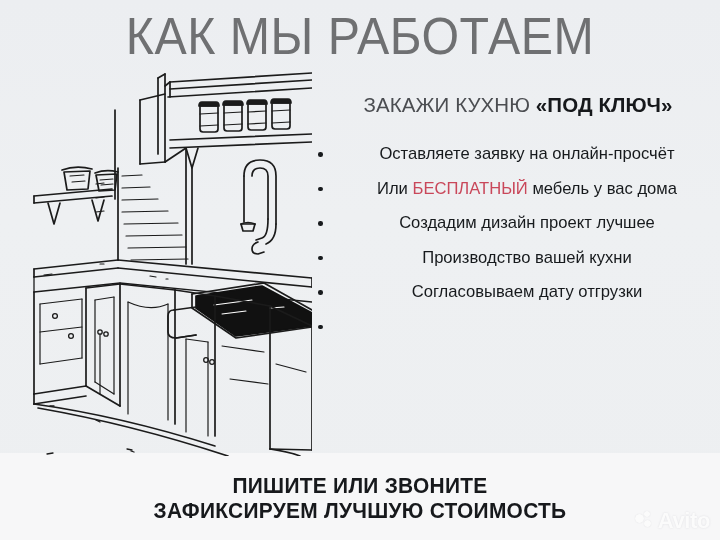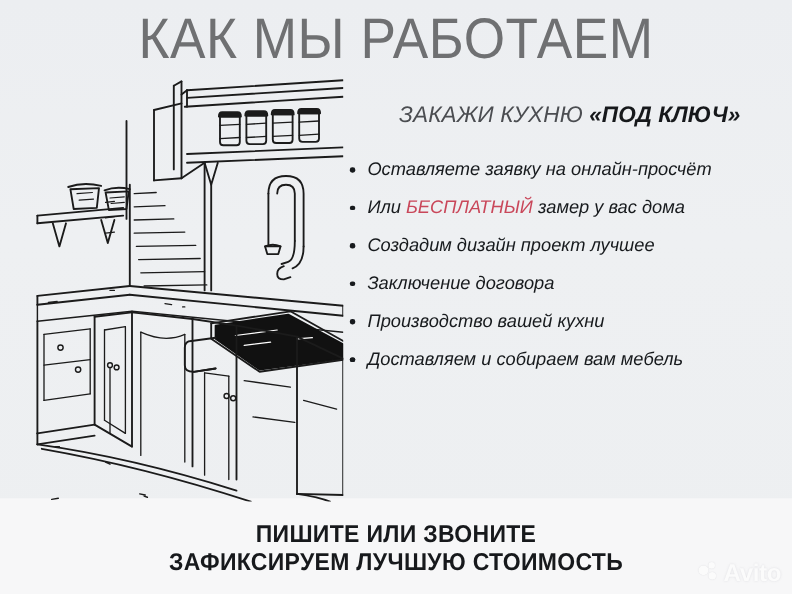--- a/index.html
+++ b/index.html
@@ -56,40 +56,40 @@
   }
   .illustration svg {
     display: block;
   }
   
   .content {
     position: absolute;
     left: 316px;
     top: 92px;
     width: 404px;
-    font-style: italic;
   }
   .subhead {
     font-size: 20.5px;
     line-height: 26px;
     color: #4b4d51;
     text-align: center;
     white-space: nowrap;
     font-weight: 400;
     letter-spacing: 0.1px;
   }
   .subhead b {
     color: #16181b;
     font-weight: 700;
   }
   .bullets {
     list-style: none;
     margin: 0;
     padding: 0;
     margin-top: 26px;
+    text-align: center;
   }
   .bullets li {
     position: relative;
     padding-left: 18px;
     margin-bottom: 14.5px;
     font-size: 16.6px;
     line-height: 20px;
     color: #171a1d;
     white-space: nowrap;
   }
@@ -355,26 +355,25 @@
         <path d="M190 396 L200 398"></path>
       </g>
     </svg>
   </div>
 
   <div class="content">
     <div class="subhead"><span>ЗАКАЖИ КУХНЮ </span><b>«ПОД КЛЮЧ»</b></div>
 
     <ul class="bullets">
       <li><span class="dot"></span><span>Оставляете заявку на онлайн-просчёт</span></li>
-      <li><span class="dot"></span><span>Или </span><span class="hl">БЕСПЛАТНЫЙ</span><span> замер у вас дома</span></li>
+      <li><span class="dot"></span><span>Или </span><span class="hl">БЕСПЛАТНЫЙ</span><span> мебель у вас дома</span></li>
       <li><span class="dot"></span><span>Создадим дизайн проект лучшее</span></li>
-      <li><span class="dot"></span><span>Заключение договора</span></li>
       <li><span class="dot"></span><span>Производство вашей кухни</span></li>
+      <li><span class="dot"></span><span>Согласовываем дату отгрузки</span></li>
       <li><span class="dot"></span></li>
-      <li><span class="dot"></span><span>Доставляем и собираем вам мебель</span></li>
     </ul>
   </div>
 
   <div class="footer-text">
     <div class="footer-line">ПИШИТЕ ИЛИ ЗВОНИТЕ</div>
     <div class="footer-line">ЗАФИКСИРУЕМ ЛУЧШУЮ СТОИМОСТЬ</div>
   </div>
 
   <div class="watermark">
     <span class="wm-dots">

